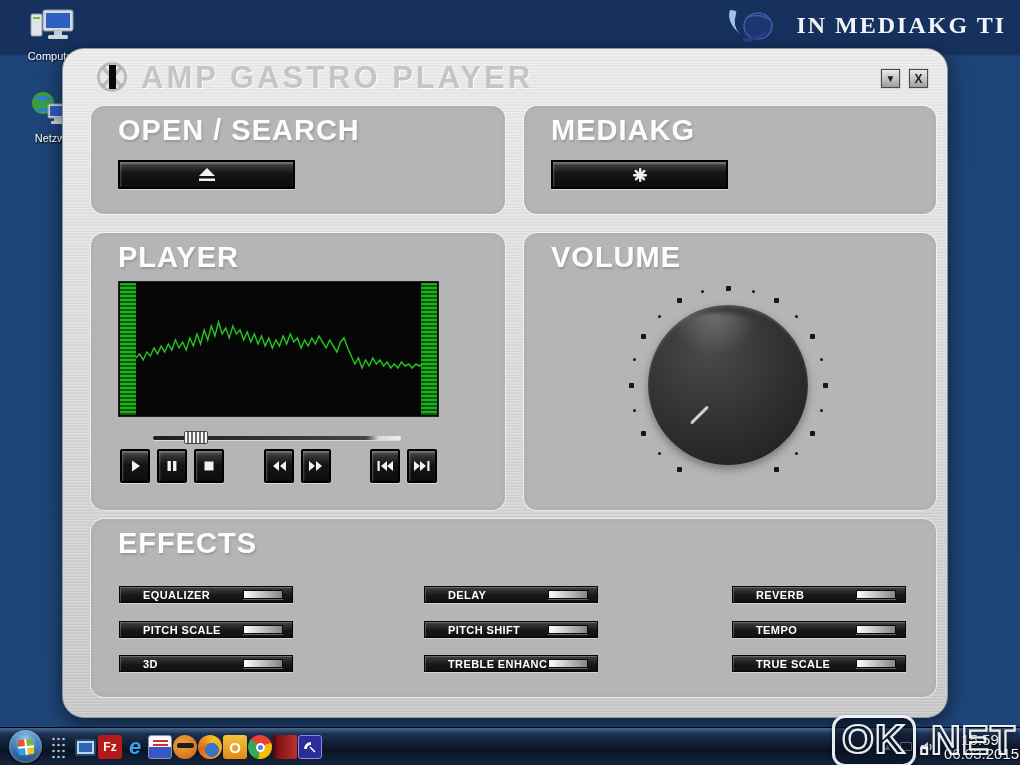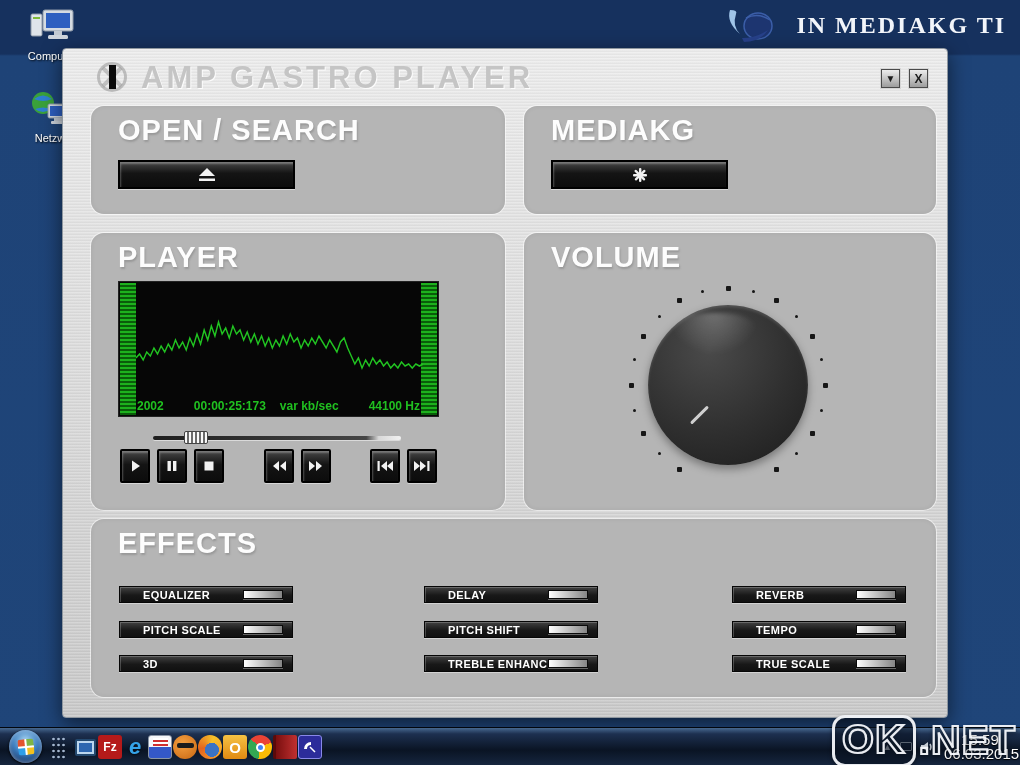--- a/index.html
+++ b/index.html
@@ -8,21 +8,21 @@
 
   
   .brand { position:absolute; top:4px; right:14px; display:flex; align-items:center; gap:12px; }
   .brand-text { font-family:"Liberation Serif",serif; font-weight:bold; font-size:24px; letter-spacing:2px; color:#f2f5fa; }
 
   
   .dicon { position:absolute; width:72px; text-align:center; color:#fff; font-size:11px; text-shadow:1px 1px 2px #000; }
   .dicon .glyph { display:block; margin:0 auto 2px; }
 
   
-  .win { position:absolute; left:62px; top:48px; width:886px; height:670px; border-radius:4px;
+  .win { position:absolute; left:62px; top:48px; width:886px; height:670px; border-radius:22px;
          background: repeating-linear-gradient(180deg, rgba(255,255,255,.16) 0 1px, rgba(0,0,0,.035) 2px 3px),
                      linear-gradient(180deg,#ededed,#c9c9c9);
          border:1px solid #8f979f; box-shadow:0 6px 20px rgba(0,0,0,.55); }
   .titlebar { position:absolute; left:0; top:0; width:100%; height:56px; }
   .app-logo { position:absolute; left:34px; top:13px; width:30px; height:30px; border-radius:50%; border:3px solid rgba(150,150,150,.55); }
   .app-logo .xbar { position:absolute; left:10px; top:-1px; width:4px; height:26px; background:rgba(150,150,150,.5); }
   .app-logo .xbar.r1 { transform:rotate(45deg); } .app-logo .xbar.r2 { transform:rotate(-45deg); }
   .app-logo .ibar { position:absolute; left:8.5px; top:0px; width:7px; height:24px; background:#0a0a0a; }
   .app-title { position:absolute; left:78px; top:11px; font-size:31px; font-weight:bold; letter-spacing:3px; color:#c5c5c5; text-shadow:1px 1px 0 rgba(255,255,255,.85); }
   .winbtn { position:absolute; top:20px; width:19px; height:19px; background:linear-gradient(180deg,#ececec,#9d9d9d); border:1px solid #4a4a4a; box-shadow:0 0 0 1px #d6d6d6; display:flex; align-items:center; justify-content:center; font-weight:bold; color:#1c1c1c; cursor:pointer; }
@@ -203,29 +203,20 @@
 
     <div class="panel p-player">
       <div class="panel-h">PLAYER</div>
 
       <div class="display">
         <div class="vu l"></div>
         <div class="vu r"></div>
         <svg class="wave" viewBox="0 0 320 134" preserveAspectRatio="none">
           <path d="M0,76 L4,72 L8,78 L12,70 L16,74 L20,66 L24,72 L28,64 L32,70 L36,62 L40,68 L44,58 L48,66 L52,60 L56,68 L60,56 L64,64 L68,52 L72,62 L76,48 L80,58 L84,44 L88,54 L92,40 L96,52 L100,46 L104,56 L108,44 L112,52 L116,48 L120,58 L124,50 L128,60 L132,52 L136,62 L140,54 L144,64 L148,56 L152,66 L156,58 L160,64 L164,54 L168,62 L172,52 L176,60 L180,56 L184,66 L188,58 L192,64 L196,56 L200,62 L204,54 L208,60 L212,66 L216,58 L220,64 L224,70 L228,60 L232,56 L236,66 L240,74 L244,82 L248,76 L252,86 L256,78 L260,84 L264,76 L268,82 L272,78 L276,84 L280,80 L284,86 L288,82 L292,86 L296,80 L300,84 L304,82 L308,86 L312,82 L316,84 L320,82" fill="none" stroke="#21c421" stroke-width="1.6"></path>
         </svg>
-        <div class="dstatus">
-          <span>2002</span>
-          <span class="sp"></span>
-          <span>00:00:25:173</span>
-          <span class="gap"></span>
-          <span>var kb/sec</span>
-          <span class="sp"></span>
-          <span>44100 Hz</span>
-        </div>
       </div>
 
       <div class="seek">
         <div class="track"></div>
         <div class="handle"></div>
       </div>
 
       <div class="dbtn tbtn" style="left:29px;">
         <svg width="14" height="14" viewBox="0 0 14 14">
             <polygon points="4,1.5 12,7 4,12.5" fill="#f2f2f2"></polygon>

